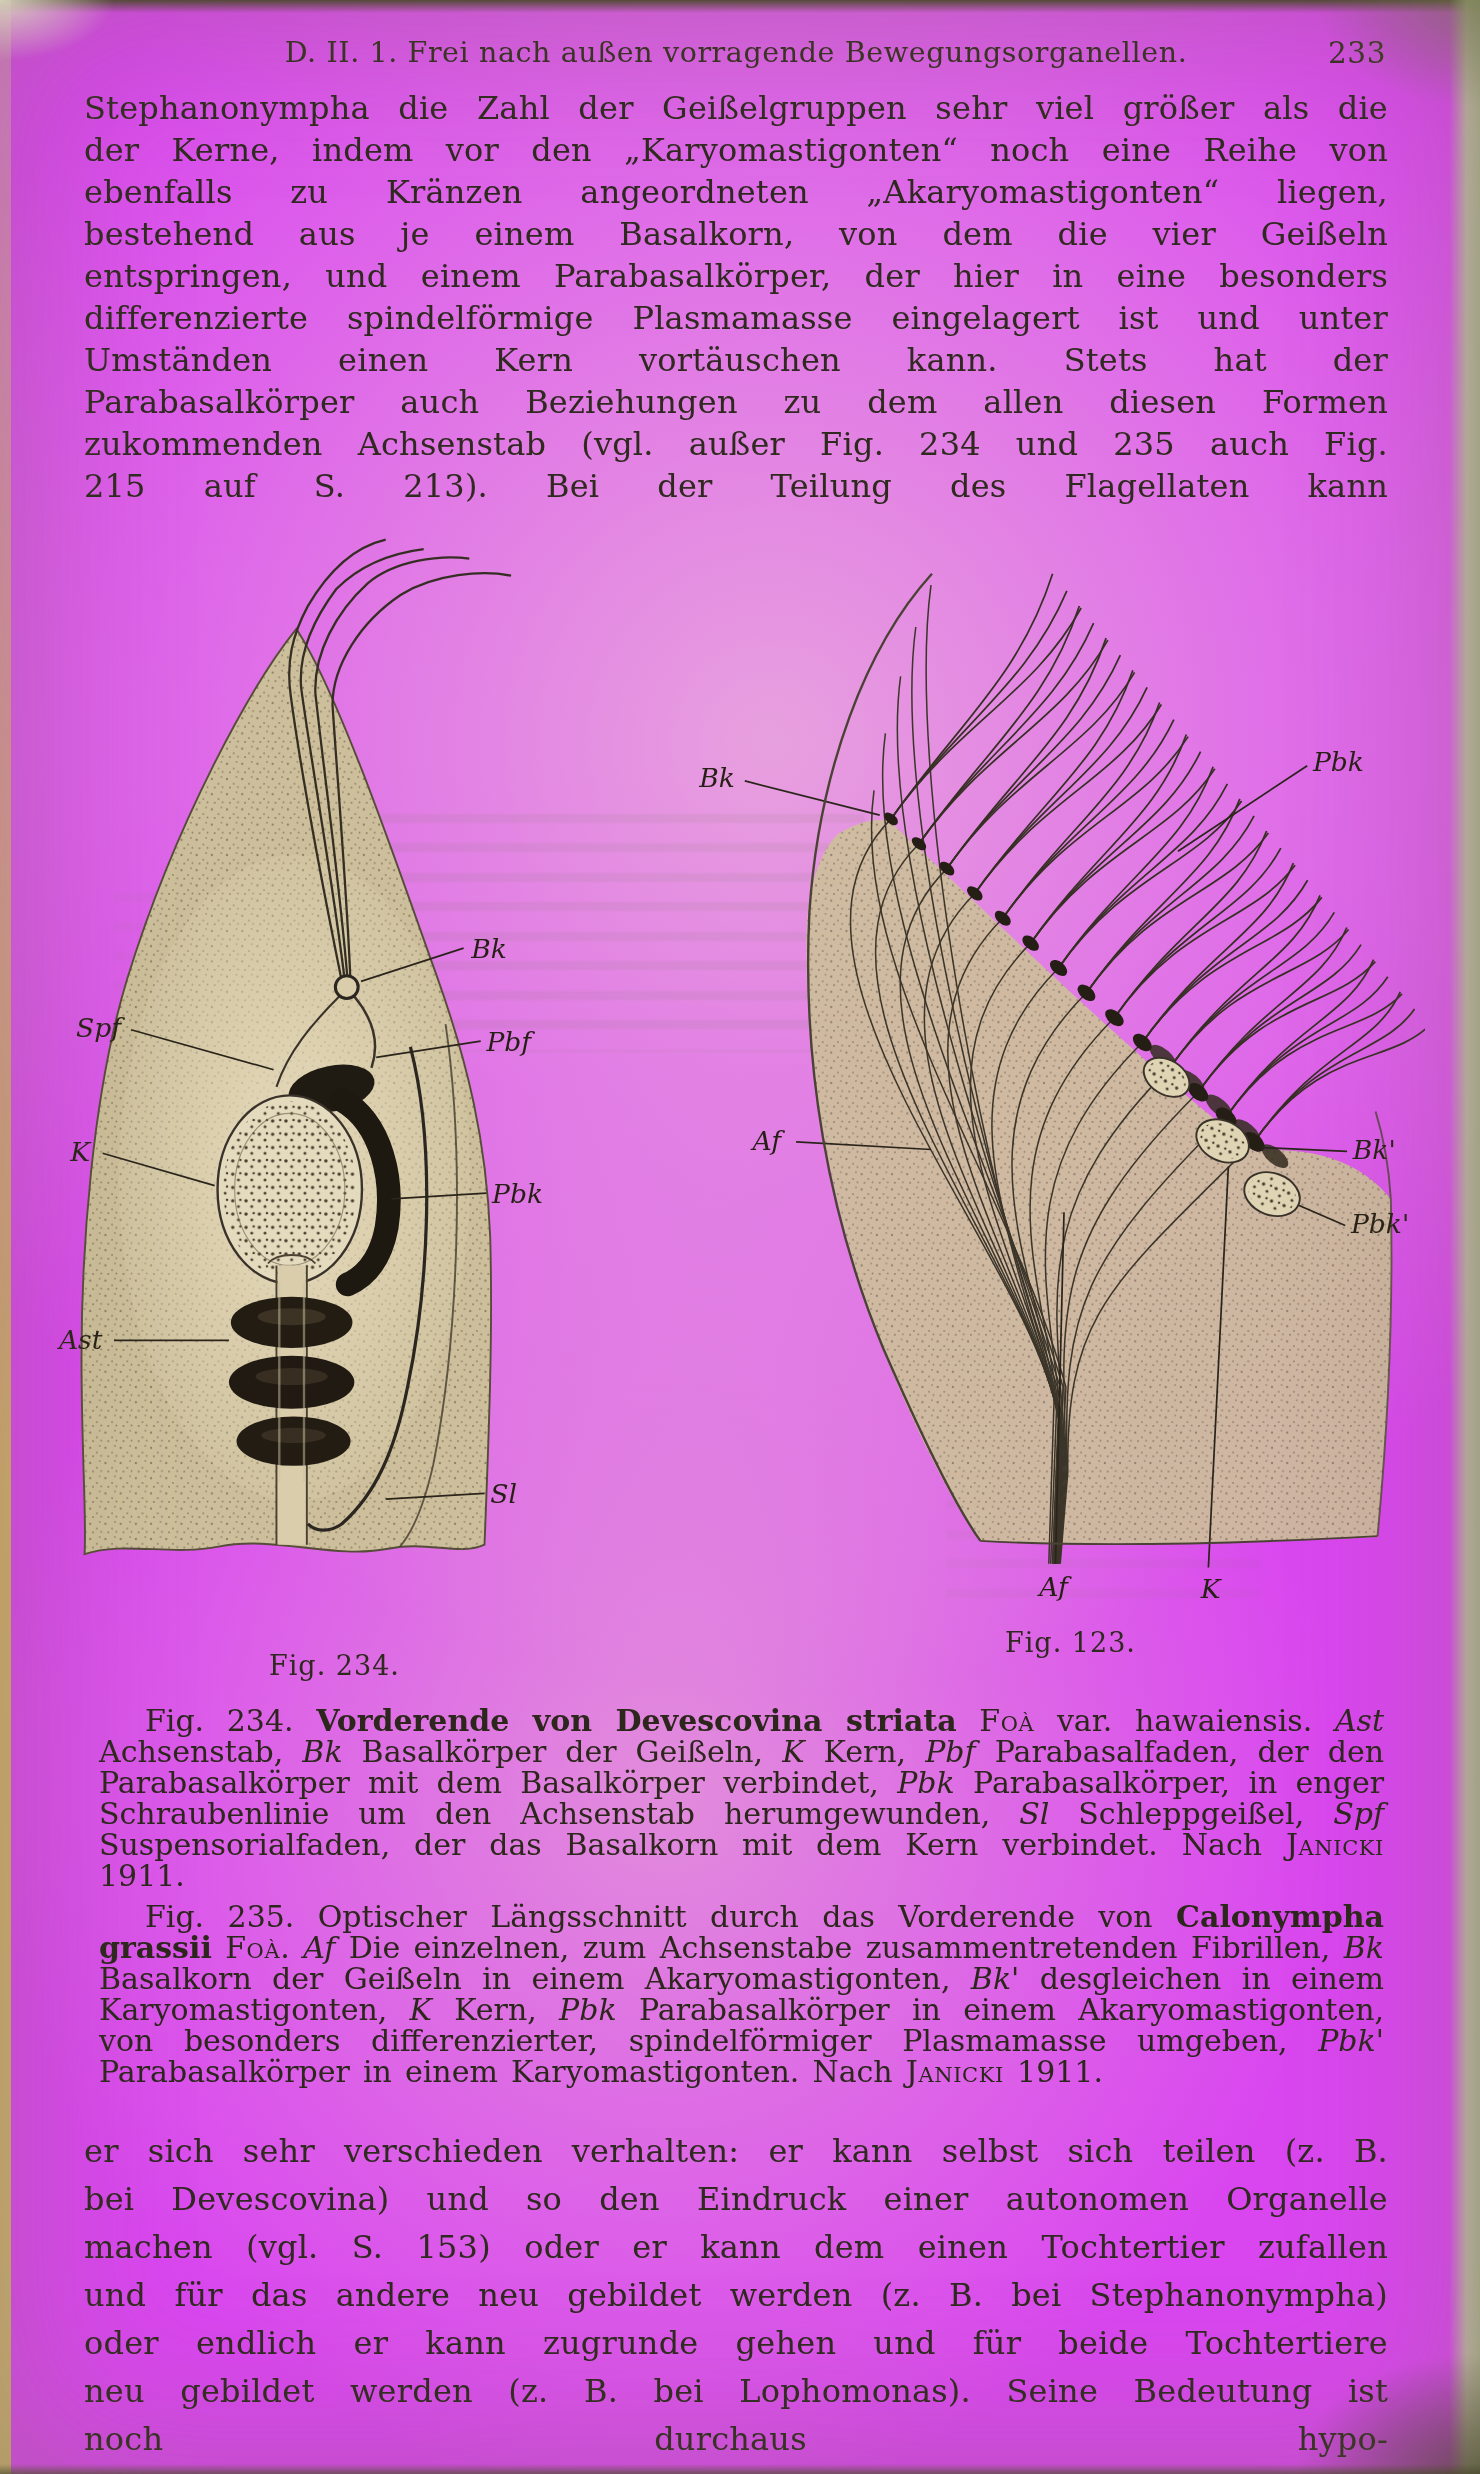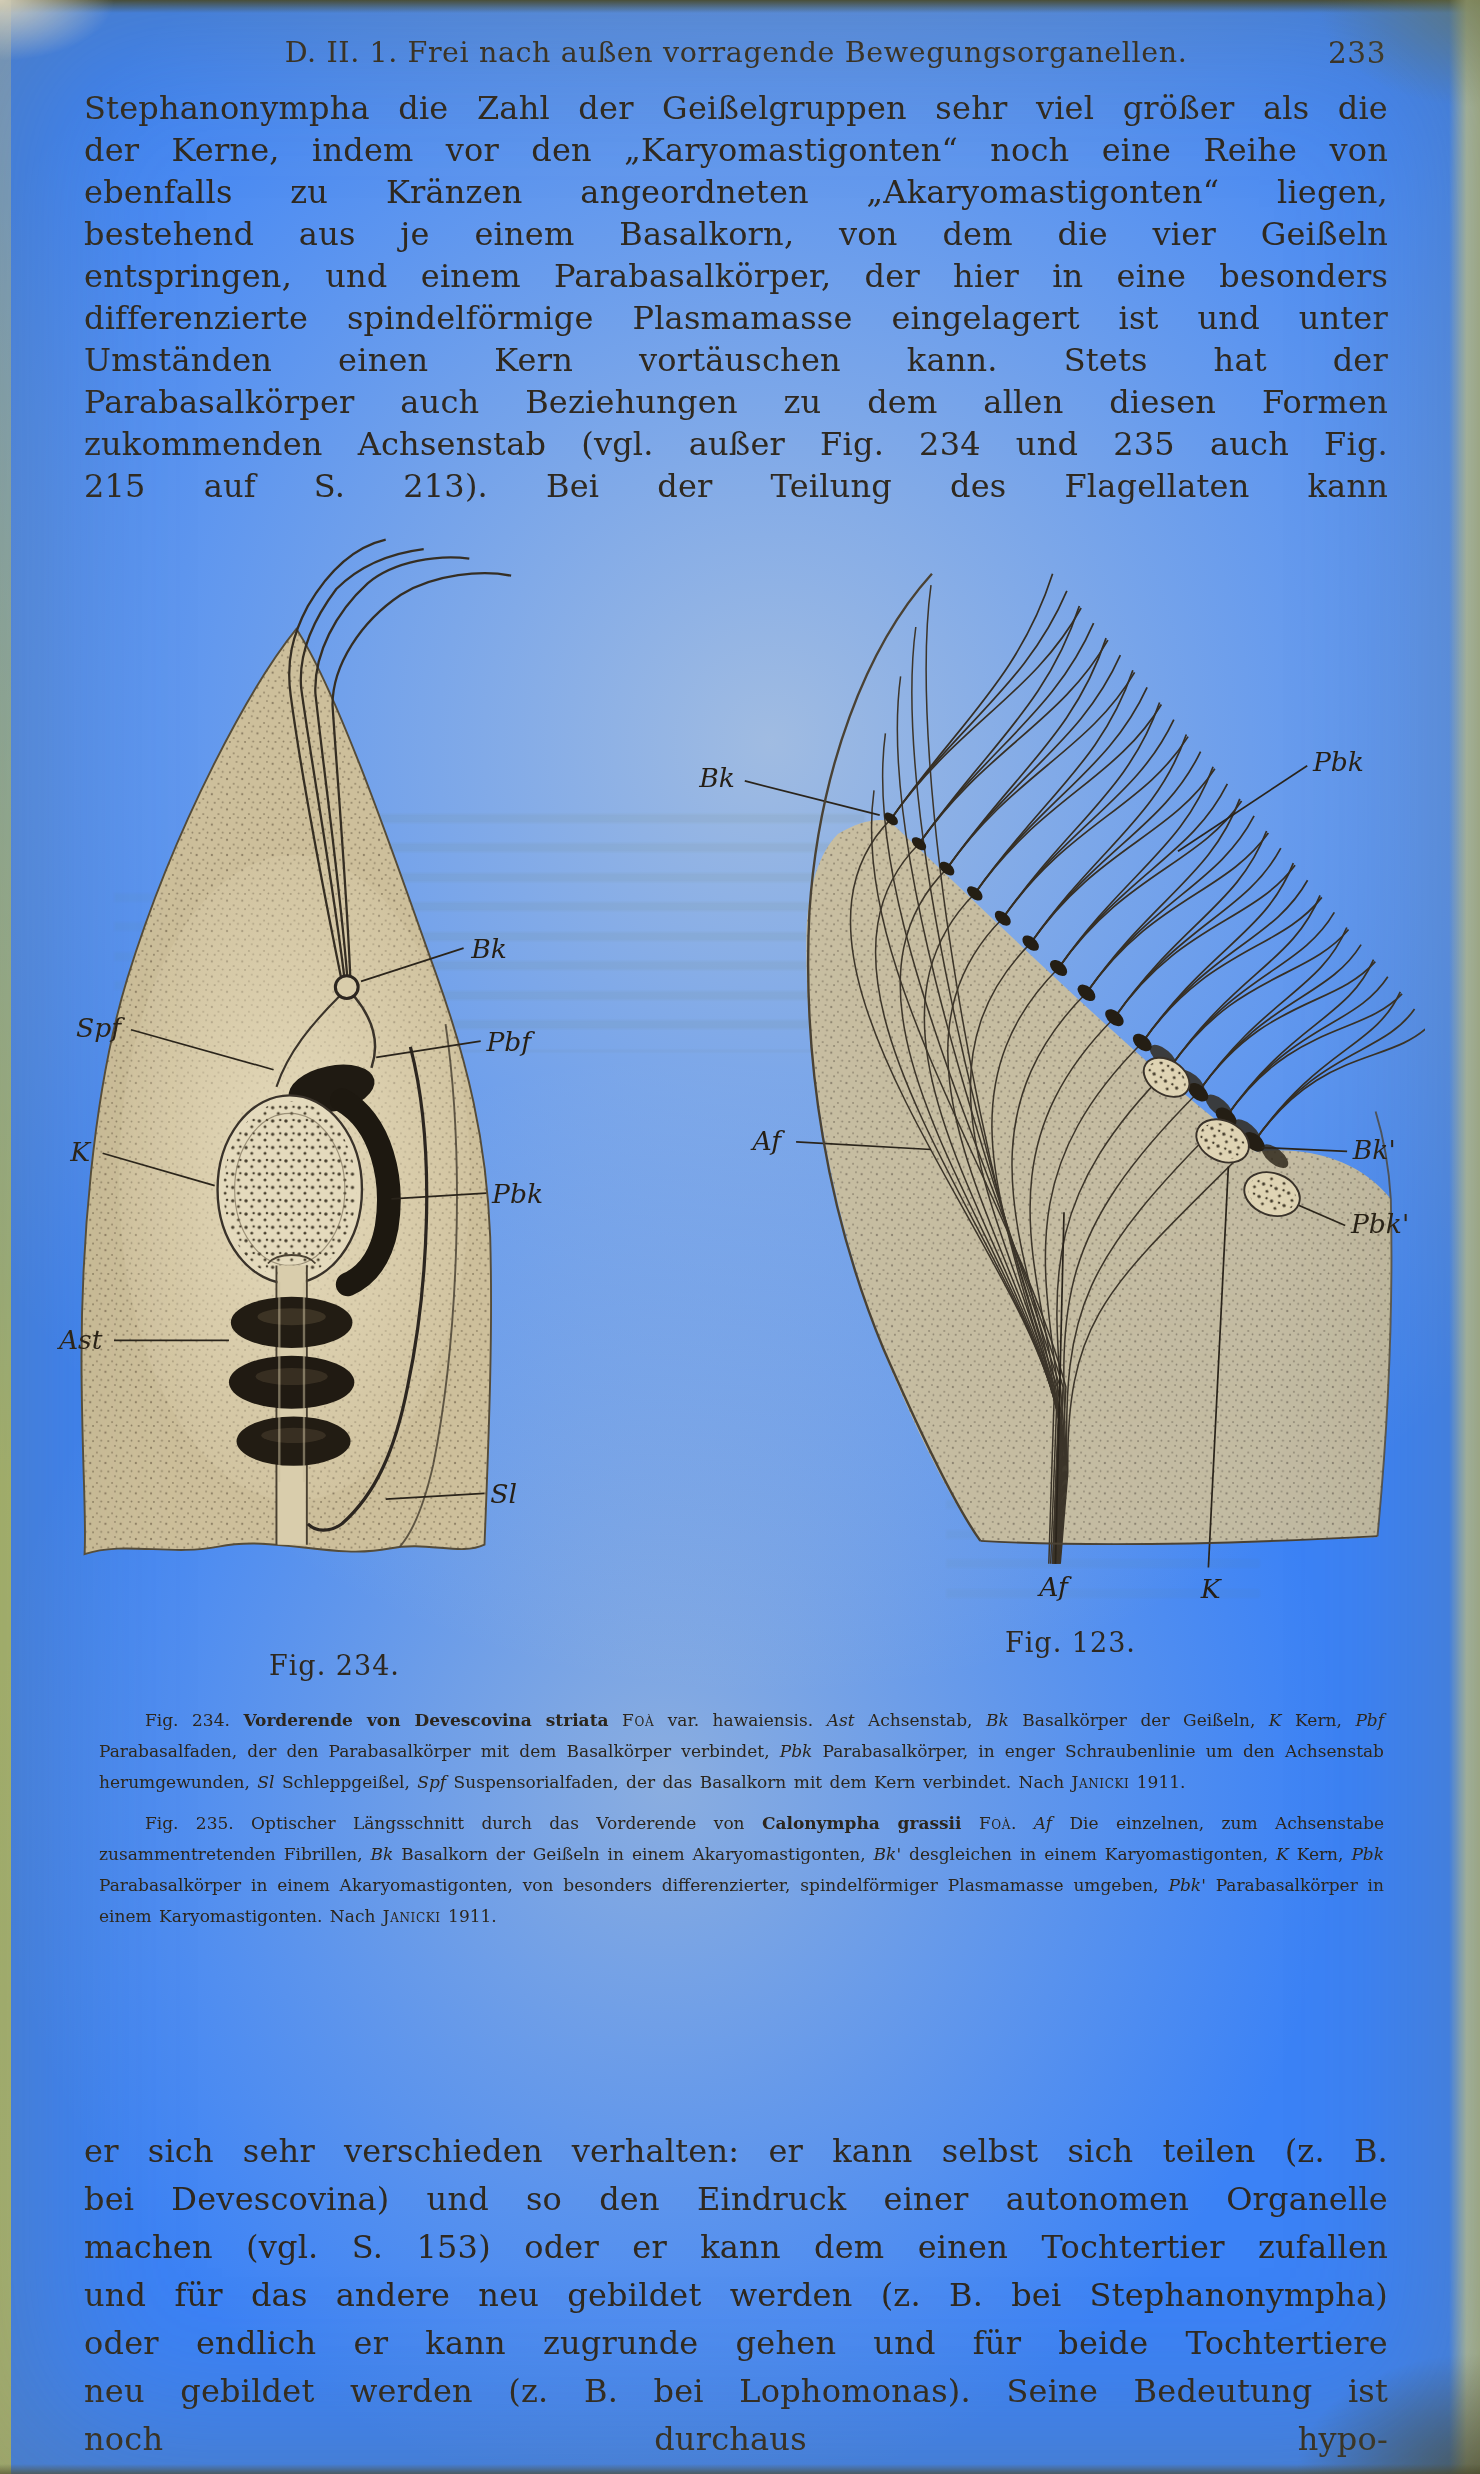--- a/index.html
+++ b/index.html
@@ -1,18 +1,18 @@
 <!DOCTYPE html>
 <html style="font-size:15px"><head>
 <meta charset="utf-8">
 <style>
   html,body { margin:0; padding:0; background:#888; }
   .page {
     position:relative; width:1481px; height:2475px; overflow:hidden;
-    background:#3b82f6;
+    background:#d946ef;
     font-family:"DejaVu Serif","Liberation Serif",serif;
     color:#2f2920;
     text-decoration:underline;
   }
   .mottle { position:absolute; inset:0; pointer-events:none;
     background:
       radial-gradient(90% 55% at 52% 30%, rgba(243,235,209,0.55), rgba(243,235,209,0) 70%),
       radial-gradient(70% 45% at 45% 72%, rgba(236,227,197,0.45), rgba(236,227,197,0) 65%);
   }
   .vignette { position:absolute; inset:0; pointer-events:none;
@@ -58,21 +58,21 @@
   .fig235 { position:absolute; left:646px; top:0; }
   .figtext { font-family:"DejaVu Serif","Liberation Serif",serif;
     font-style:italic; font-size:28px; fill:#261f15; }
   .leader { stroke:#2a241b; stroke-width:1.8; }
 
   .fig-label { position:absolute; font-size:27px; letter-spacing:1px; color:#2f2920; }
   .fl234 { left:269px; top:1650px; }
   .fl235 { left:1005px; top:1627px; }
 
   .captions { position:absolute; left:99px; top:1705px; width:1285px; }
-  .caption { font-size:17px; line-height:31px; text-align:justify; text-indent:46px;
+  .caption { font-size:30px; line-height:31px; text-align:justify; text-indent:46px;
     margin:0 0 9.5px 0; word-spacing:0.12em; color:#2c261d; }
   .caption .sc { font-variant:small-caps; letter-spacing:0.6px; }
 </style>
 </head>
 <body>
 
 <div class="page">
 
   <div class="mottle"></div>
   <div class="ghost g1"></div>

